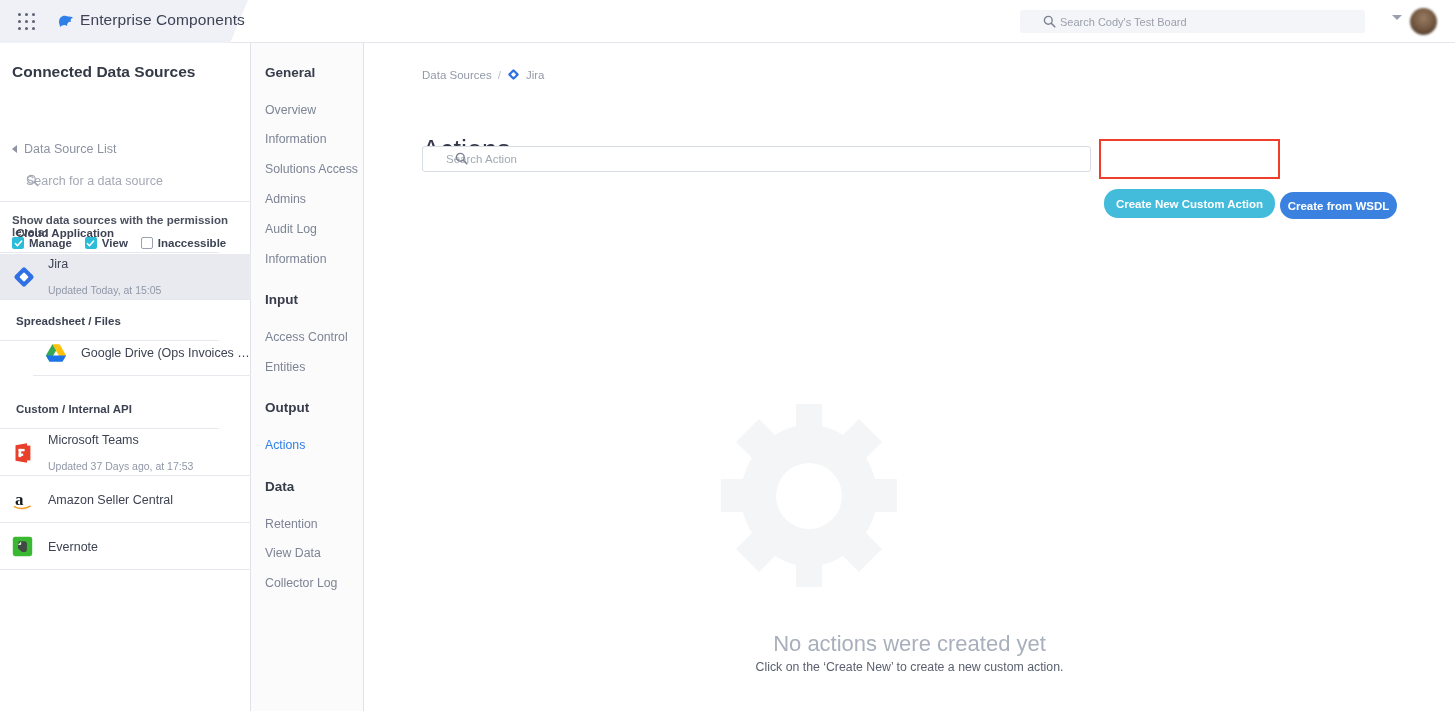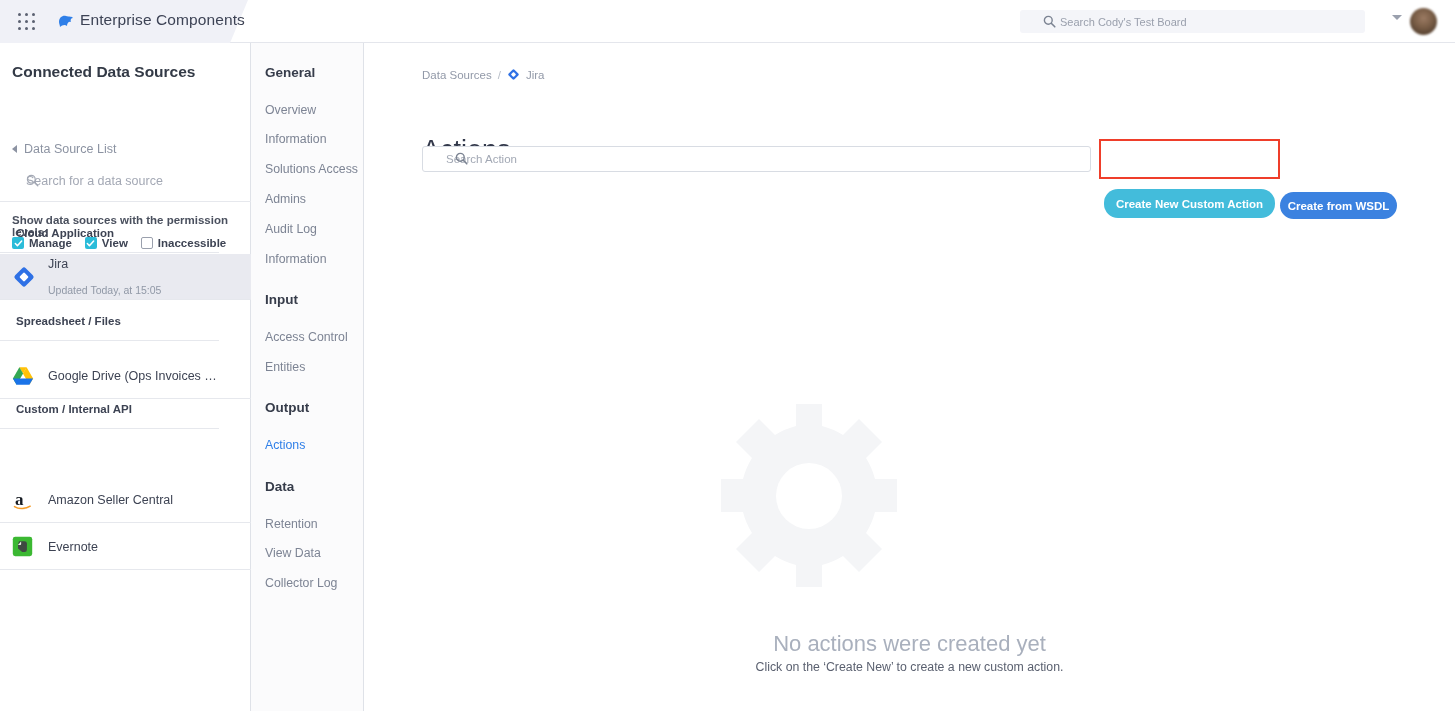--- a/index.html
+++ b/index.html
@@ -254,38 +254,53 @@
       </svg>
     </span>
     <span class="ds-txt">
       <span class="ds-name">Jira</span>
       <span class="ds-sub">Updated Today, at 15:05</span>
     </span>
   </div>
 
   <div class="grp-header" style="top:258px;">Spreadsheet / Files</div>
 
-  <div class="ds-item" style="top:310px;">
+  <div class="ds-item" style="top:287px;margin-left:33px;">
     <span class="ds-ico">
       <svg width="22" height="20" viewBox="0 0 22 20" style="margin-top:2px;">
         <path d="M7.3 1.2 L14.7 1.2 L11 7.6 Z" fill="#ffc107" transform="translate(0,0)"></path>
         <path d="M7.3 1.2 L11 7.6 L3.6 7.6 Z" fill="#4caf50" opacity="0"></path>
         <path d="M7.4 1.3 L0.9 12.6 L4.6 18.7 L11.1 7.4 Z" fill="#34a853"></path>
         <path d="M14.6 1.3 L21.1 12.6 L17.4 18.7 L10.9 7.4 Z" fill="#ffc107"></path>
         <path d="M4.6 18.7 L17.4 18.7 L21.1 12.6 L0.9 12.6 Z" fill="#1a73e8"></path>
         <path d="M7.4 1.3 L14.6 1.3 L11 7.4 Z" fill="#34a853" opacity="0"></path>
       </svg>
     </span>
     <span class="ds-txt">
       <span class="ds-name">Google Drive (Ops Invoices …</span>
     </span>
   </div>
 
   <div class="grp-header" style="top:346px;">Custom / Internal API</div>
 
+  <div class="ds-item" style="top:387px;">
+    <span class="ds-ico">
+      <svg width="22" height="22" viewBox="0 0 22 22" style="margin-top:1px;">
+        <path d="M3.5 3.2 L15 1.2 L15 20.8 L3.5 18.8 Z" fill="#e8402a"></path>
+        <rect x="15" y="3.6" width="3.4" height="14.8" fill="#e8402a"></rect>
+        <rect x="6.6" y="6.9" width="2.6" height="8.2" fill="#fff"></rect>
+        <rect x="6.6" y="6.9" width="6" height="2.4" fill="#fff"></rect>
+        <rect x="6.6" y="11.6" width="4.6" height="2.3" fill="#fff"></rect>
+      </svg>
+    </span>
+    <span class="ds-txt">
+      <span class="ds-name">Microsoft Teams</span>
+      <span class="ds-sub">Updated 37 Days ago, at 17:53</span>
+    </span>
+  </div>
 
   <div class="ds-item" style="top:434px;">
     <span class="ds-ico">
       <svg width="24" height="22" viewBox="0 0 24 22" style="margin-top:1px;">
         <text x="3" y="16" font-family="Liberation Serif, serif" font-size="17" font-weight="bold" fill="#161b22">a</text>
         <path d="M2.5 17.6 C6.5 20.4, 14 20.2, 18.2 17.2" fill="none" stroke="#f59b24" stroke-width="1.5" stroke-linecap="round"></path>
       </svg>
     </span>
     <span class="ds-txt">
       <span class="ds-name">Amazon Seller Central</span>

